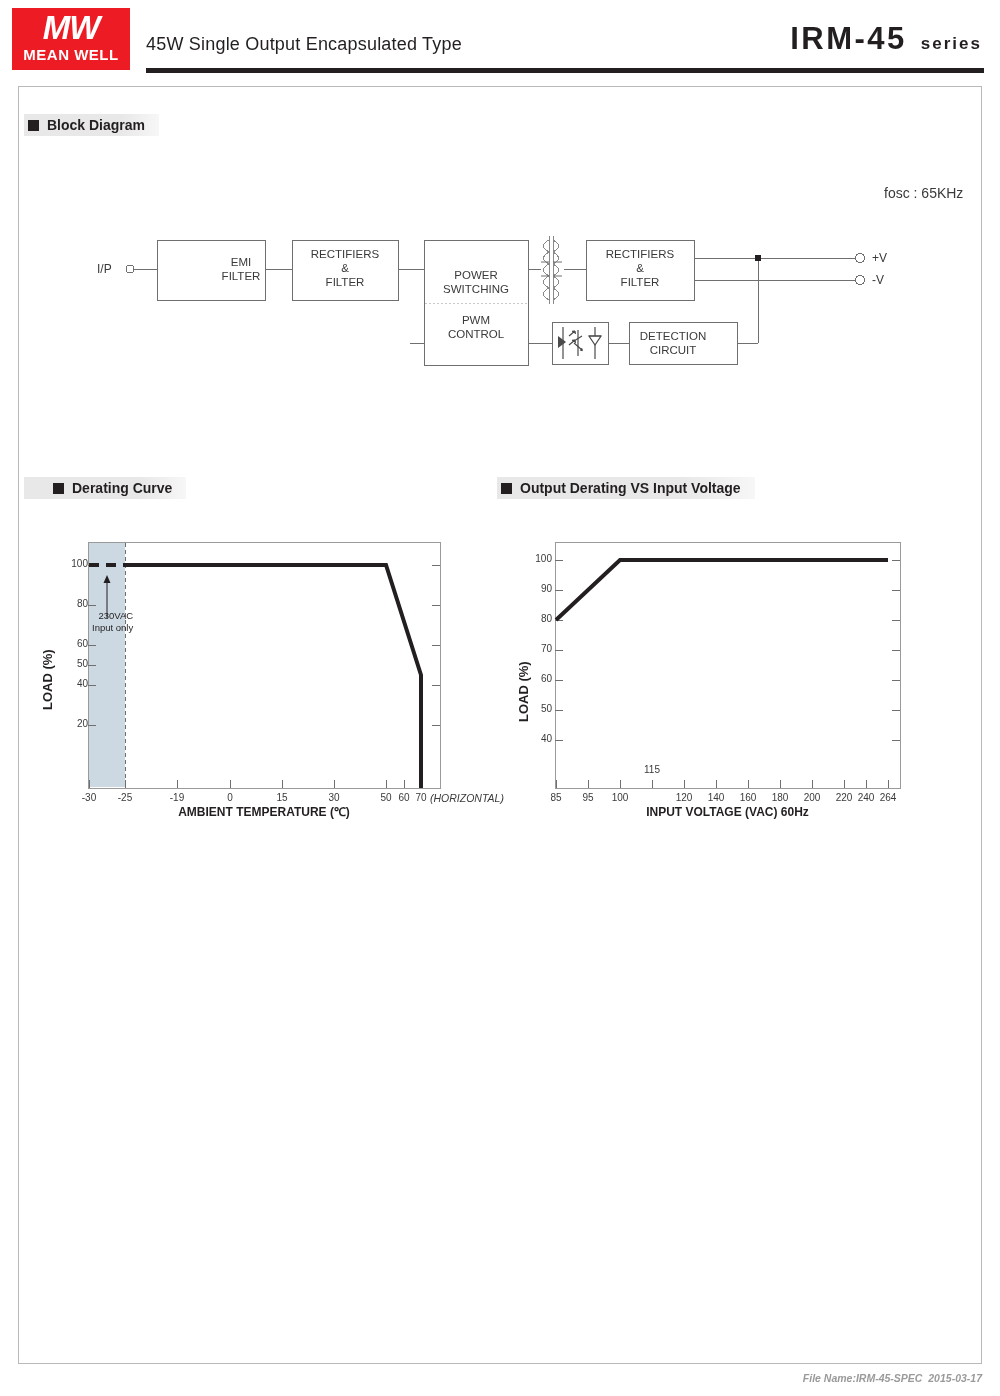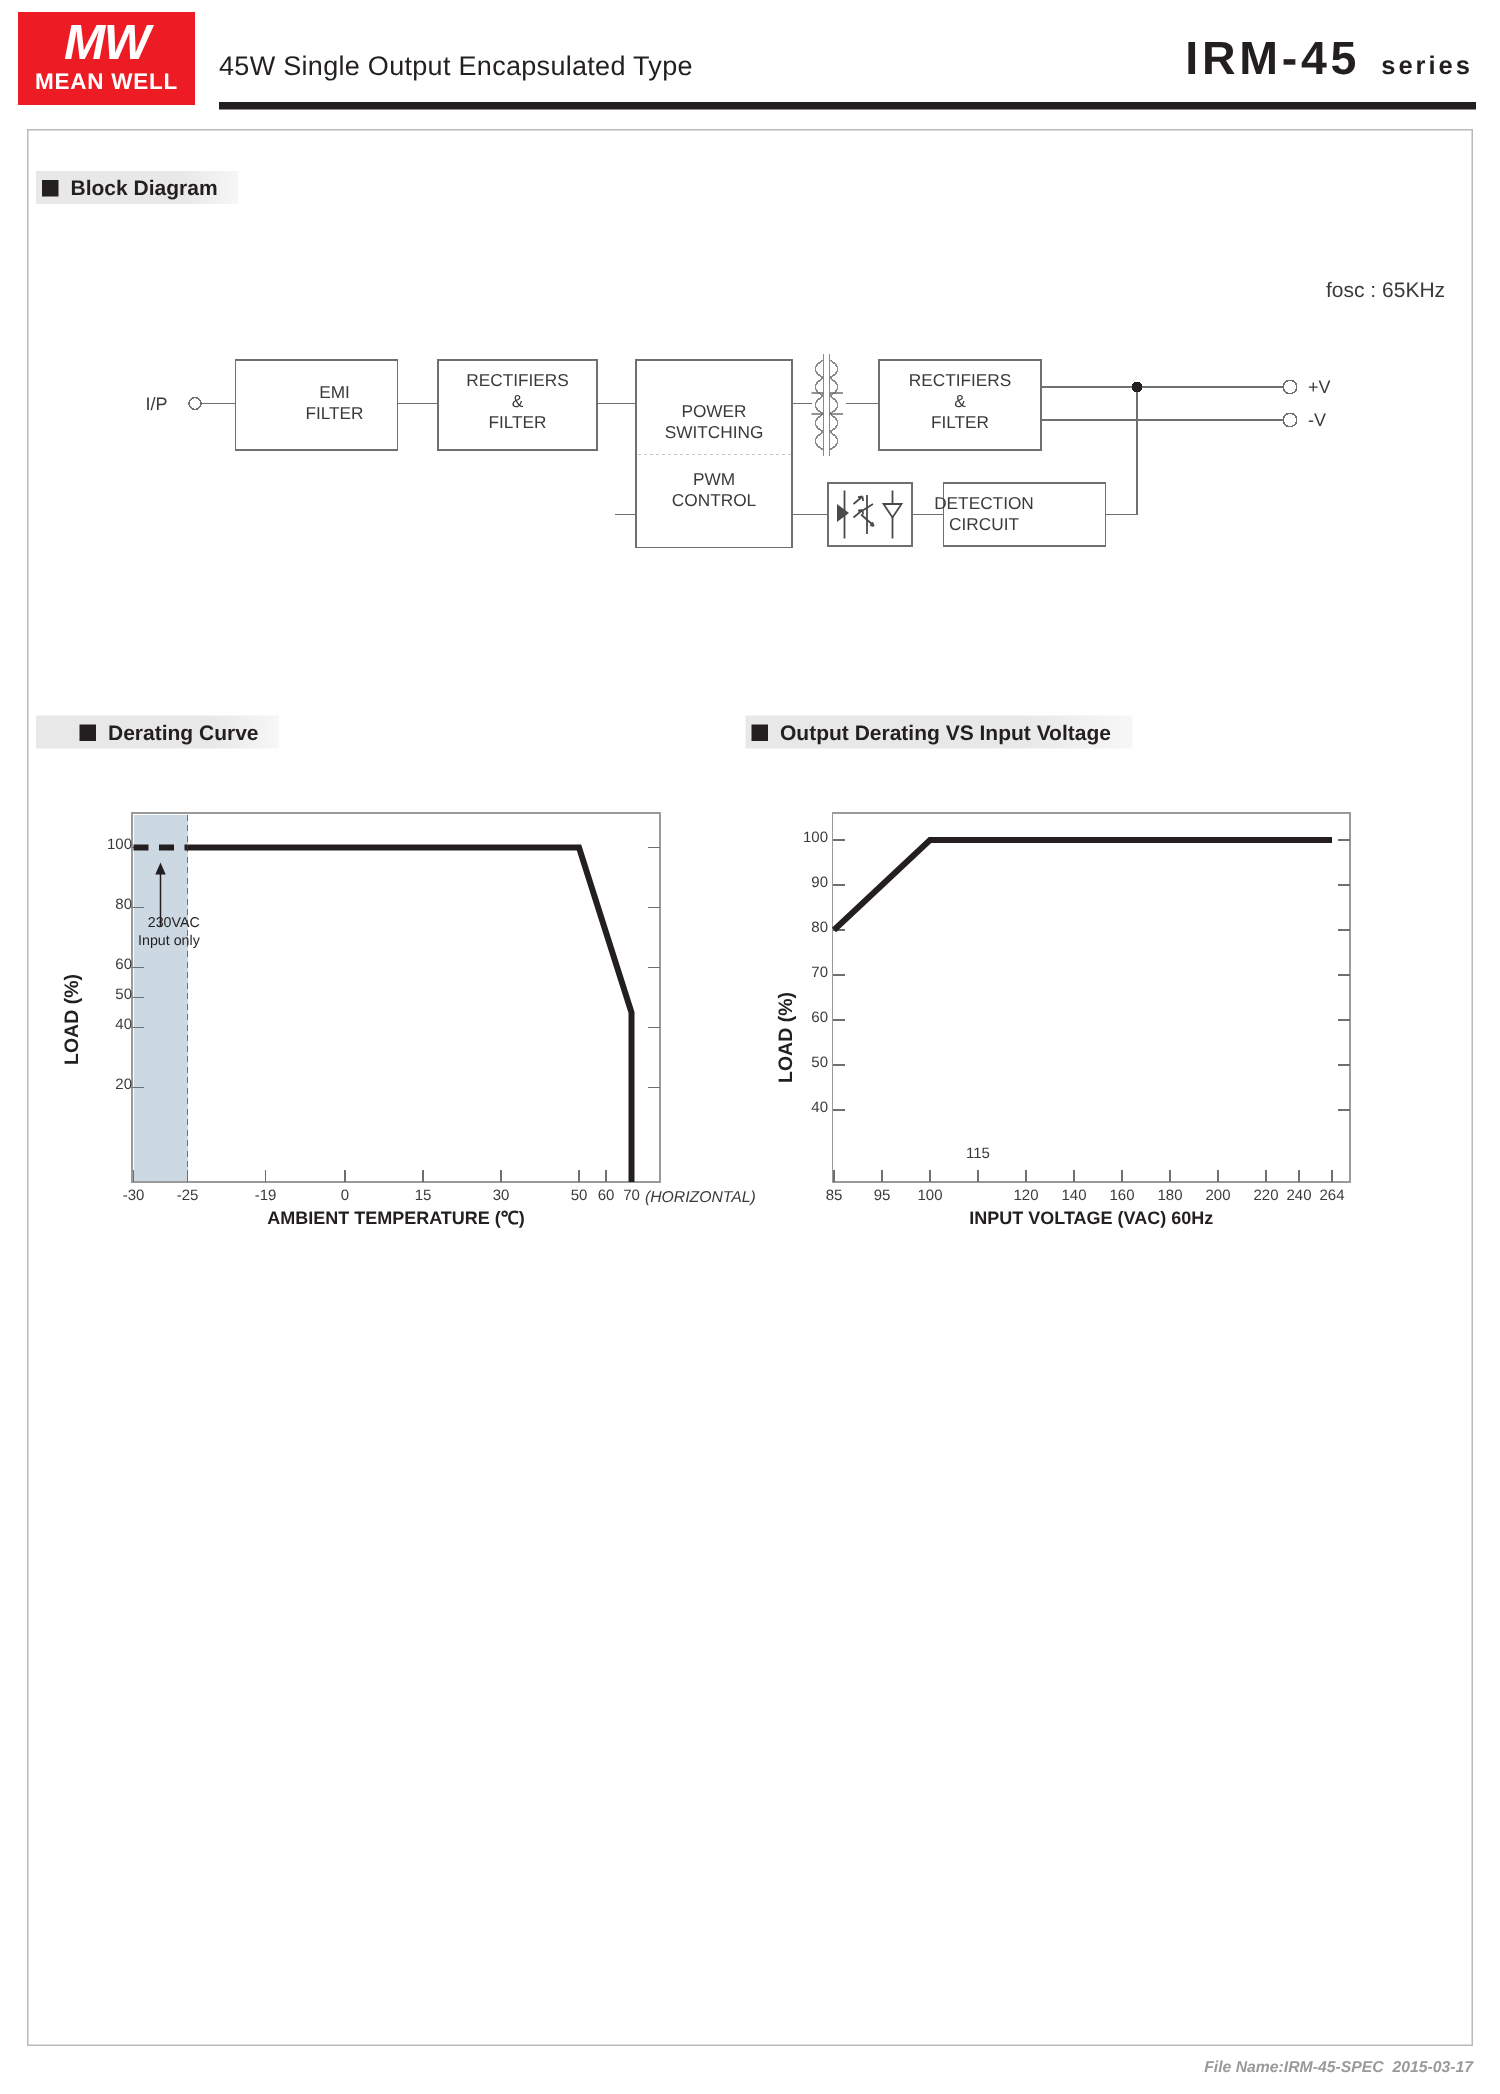--- a/index.html
+++ b/index.html
@@ -218,41 +218,41 @@
   <g stroke="#6f6f6f" stroke-width="1" fill="none">
     <line x1="541" y1="262" x2="549" y2="262"></line>
     <line x1="541" y1="276" x2="549" y2="276"></line>
     <line x1="553" y1="262" x2="562" y2="262"></line>
     <line x1="553" y1="276" x2="562" y2="276"></line>
   </g>
 </svg>
 
 <div class="io-label" style="left:97px; top:262px;">I/P</div>
 
-<div class="bd-box-label" style="left:157px; top:255px; width:108px;padding-left:24px;">
+<div class="bd-box-label" style="left:175px; top:255px; width:108px;padding-left:24px;">
   <span>EMI</span><br><span>FILTER</span>
 </div>
 
 <div class="bd-box-label" style="left:292px; top:247px; width:106px;">
   <span>RECTIFIERS</span><br><span>&amp;</span><br><span>FILTER</span>
 </div>
 
 <div class="bd-box-label" style="left:424px; top:268px; width:104px;">
   <span>POWER</span><br><span>SWITCHING</span>
 </div>
 
 <div class="bd-box-label" style="left:424px; top:313px; width:104px;">
   <span>PWM</span><br><span>CONTROL</span>
 </div>
 
 <div class="bd-box-label" style="left:586px; top:247px; width:108px;">
   <span>RECTIFIERS</span><br><span>&amp;</span><br><span>FILTER</span>
 </div>
 
-<div class="bd-box-label" style="left:592px; top:329px; width:108px;padding-left:20px;">
+<div class="bd-box-label" style="left:609px; top:329px; width:108px;padding-left:20px;">
   <span>DETECTION</span><br><span>CIRCUIT</span>
 </div>
 
 <div class="fosc">fosc : 65KHz</div>
 
 <div class="io-label" style="left:872px; top:251px;">+V</div>
 <div class="io-label" style="left:872px; top:273px;">-V</div>
 
 <svg class="chart-wrap" style="left:0px; top:520px;" width="520" height="300">
 

